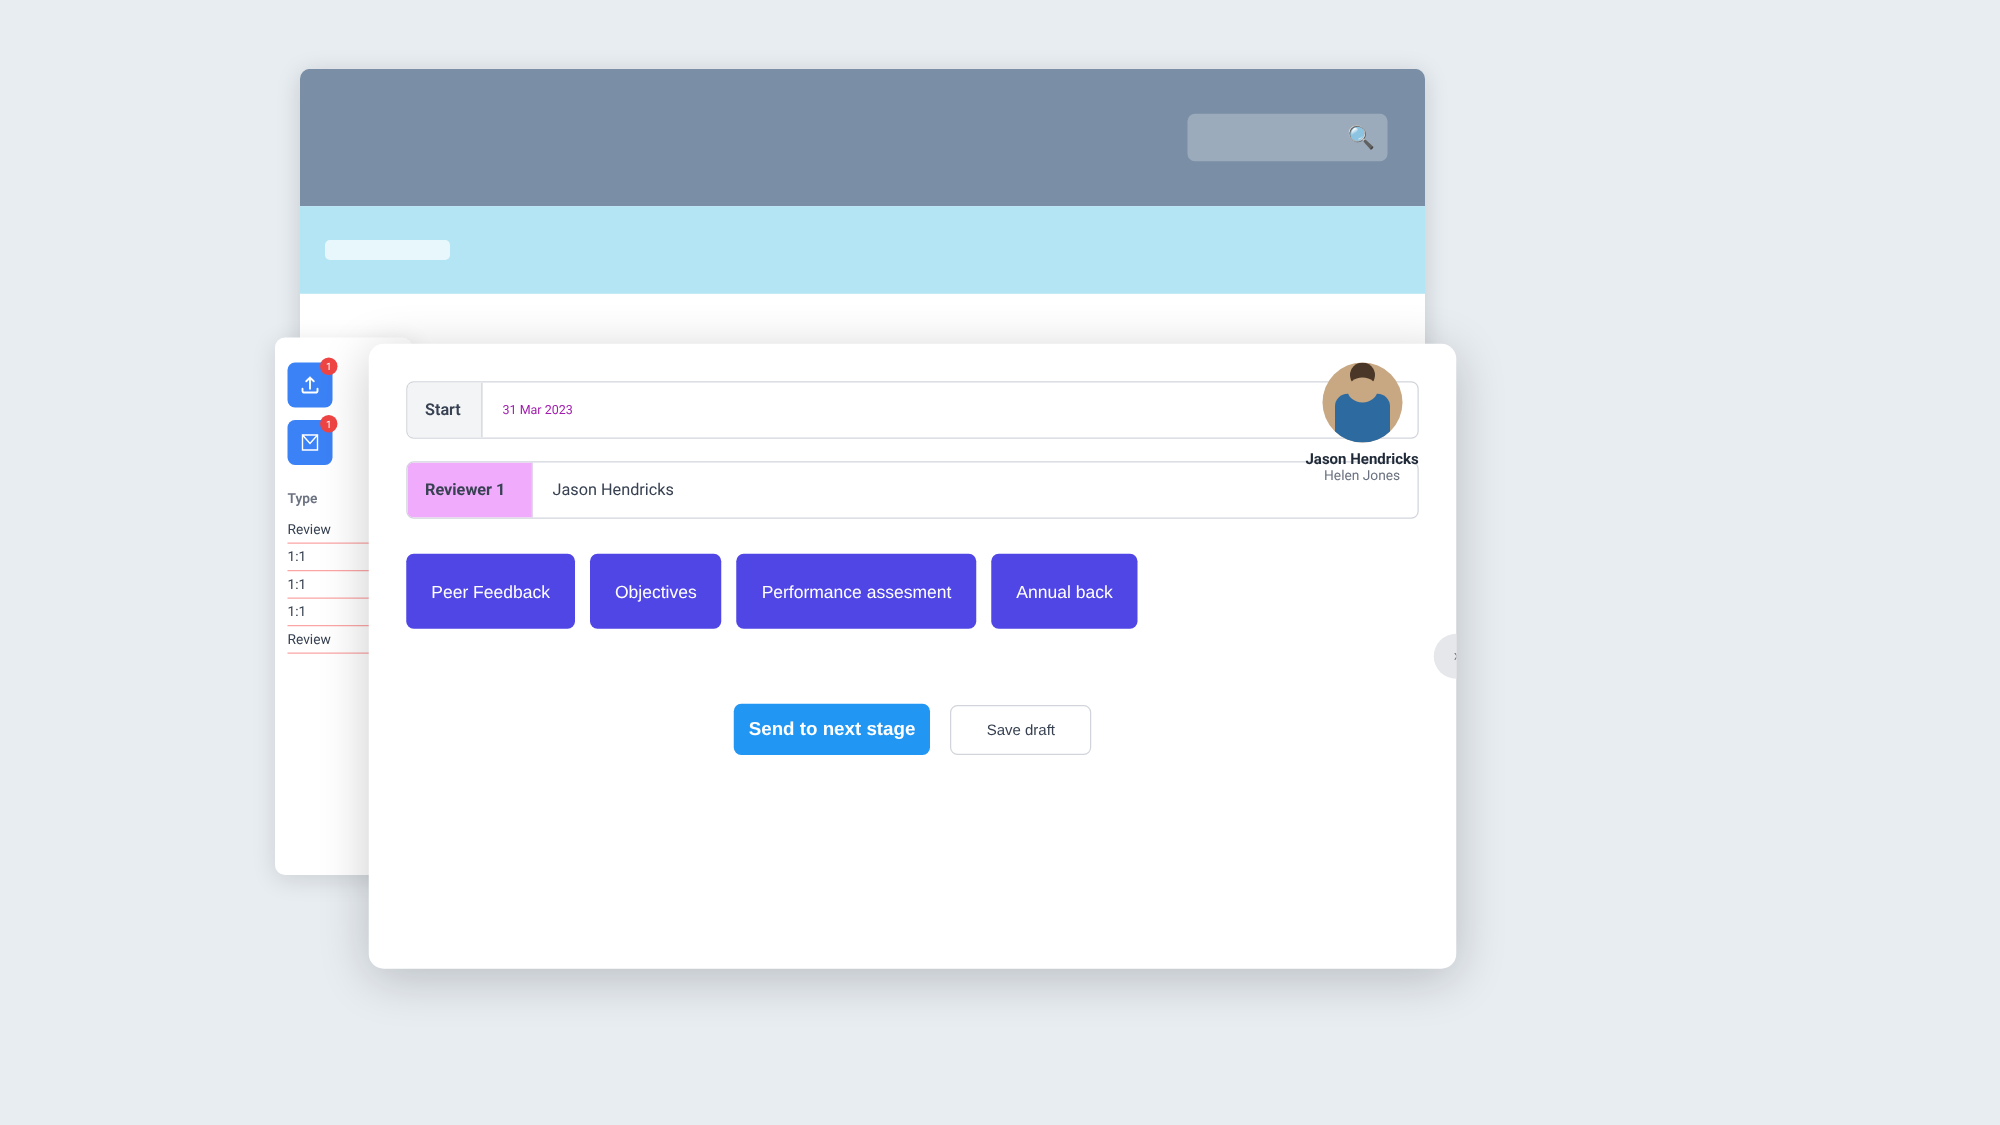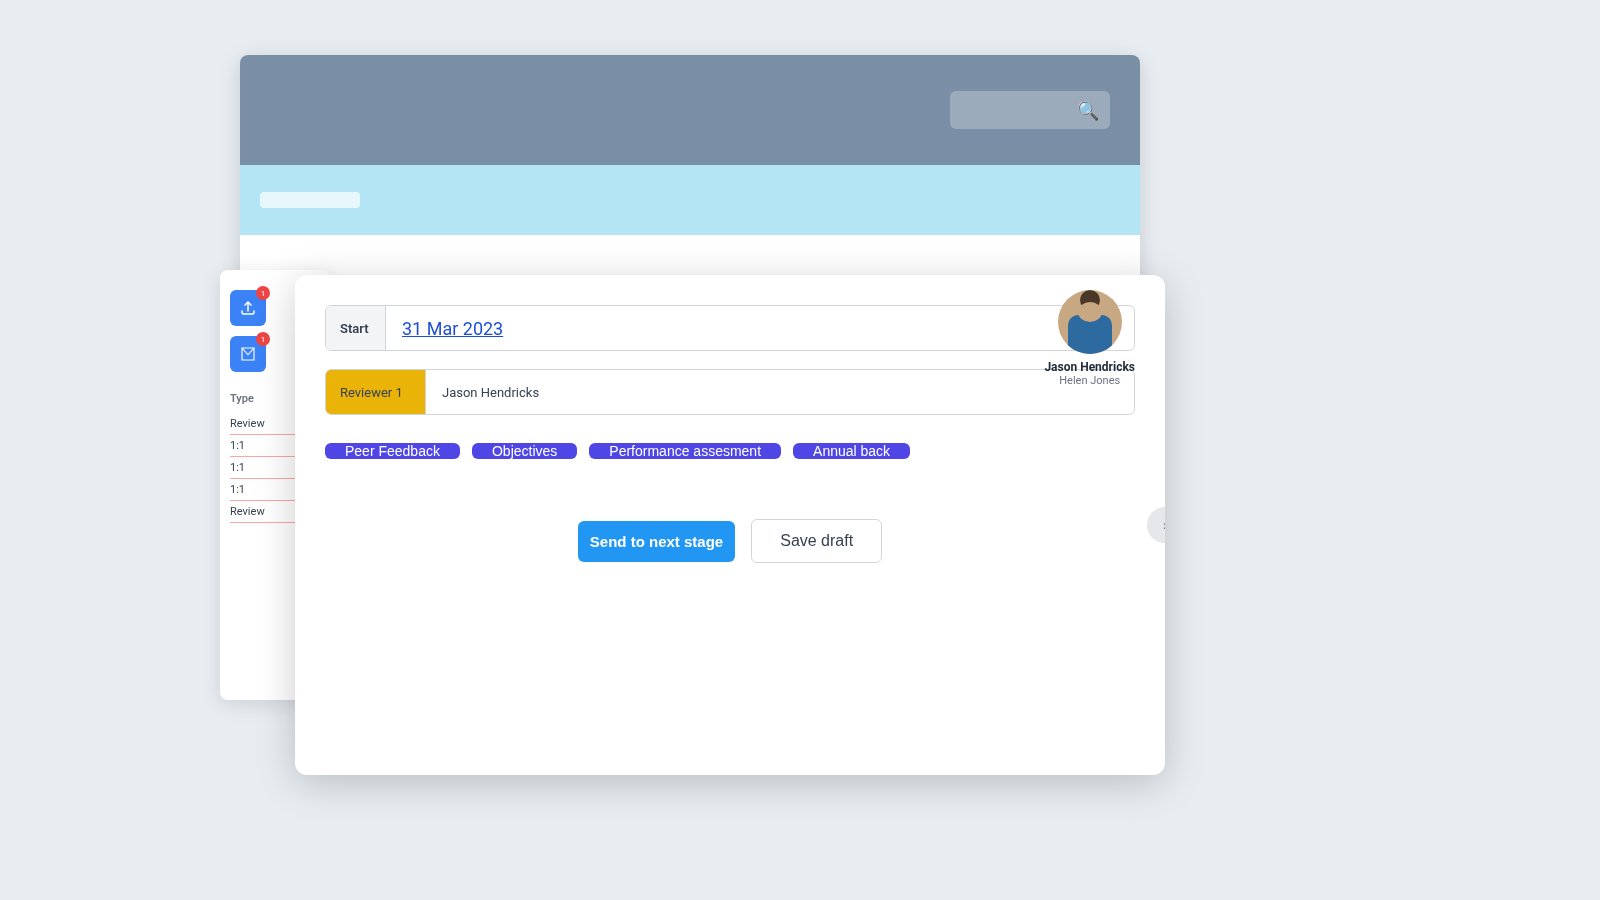--- a/index.html
+++ b/index.html
@@ -219,44 +219,43 @@
       align-items: center;
       font-size: 13px;
       font-weight: 600;
       color: #374151;
       border-right: 1.5px solid #d1d5db;
       min-width: 60px;
     }
 
     .date-value {
       padding: 0 16px;
-      font-size: 18px;
-      color: #1d4ed8;
-      text-decoration: underline;
+      font-size: 10px;
+      color: #a21caf;
     }
 
     
     .reviewer-field {
       display: flex;
       align-items: center;
       border: 1.5px solid #d1d5db;
       border-radius: 6px;
       overflow: hidden;
       height: 46px;
       margin-bottom: 28px;
     }
 
     .reviewer-label {
-      background: #eab308;
+      background: #f0abfc;
       padding: 0 14px;
       height: 100%;
       display: flex;
       align-items: center;
       font-size: 13px;
-      font-weight: 400;
+      font-weight: 700;
       color: #374151;
       border-right: 1.5px solid #d1d5db;
       min-width: 100px;
     }
 
     .reviewer-value {
       padding: 0 16px;
       font-size: 13px;
       color: #374151;
     }
@@ -267,21 +266,21 @@
       gap: 12px;
       flex-wrap: wrap;
       margin-bottom: 30px;
     }
 
     .tag-btn {
       background: #4f46e5;
       color: white;
       border: none;
       border-radius: 6px;
-      padding: 0 20px;
+      padding: 22px 20px;
       font-size: 14px;
       font-weight: 500;
       cursor: pointer;
     }
 
     
     .modal-footer {
       display: flex;
       justify-content: center;
       align-items: center;
@@ -299,21 +298,21 @@
       font-weight: 600;
       cursor: pointer;
     }
 
     .btn-secondary {
       background: white;
       color: #374151;
       border: 1.5px solid #d1d5db;
       border-radius: 6px;
       padding: 12px 28px;
-      font-size: 16px;
+      font-size: 12px;
       font-weight: 500;
       cursor: pointer;
     }
 
     
     .collapse-arrow {
       position: absolute;
       right: -18px;
       top: 50%;
       transform: translateY(-50%);

